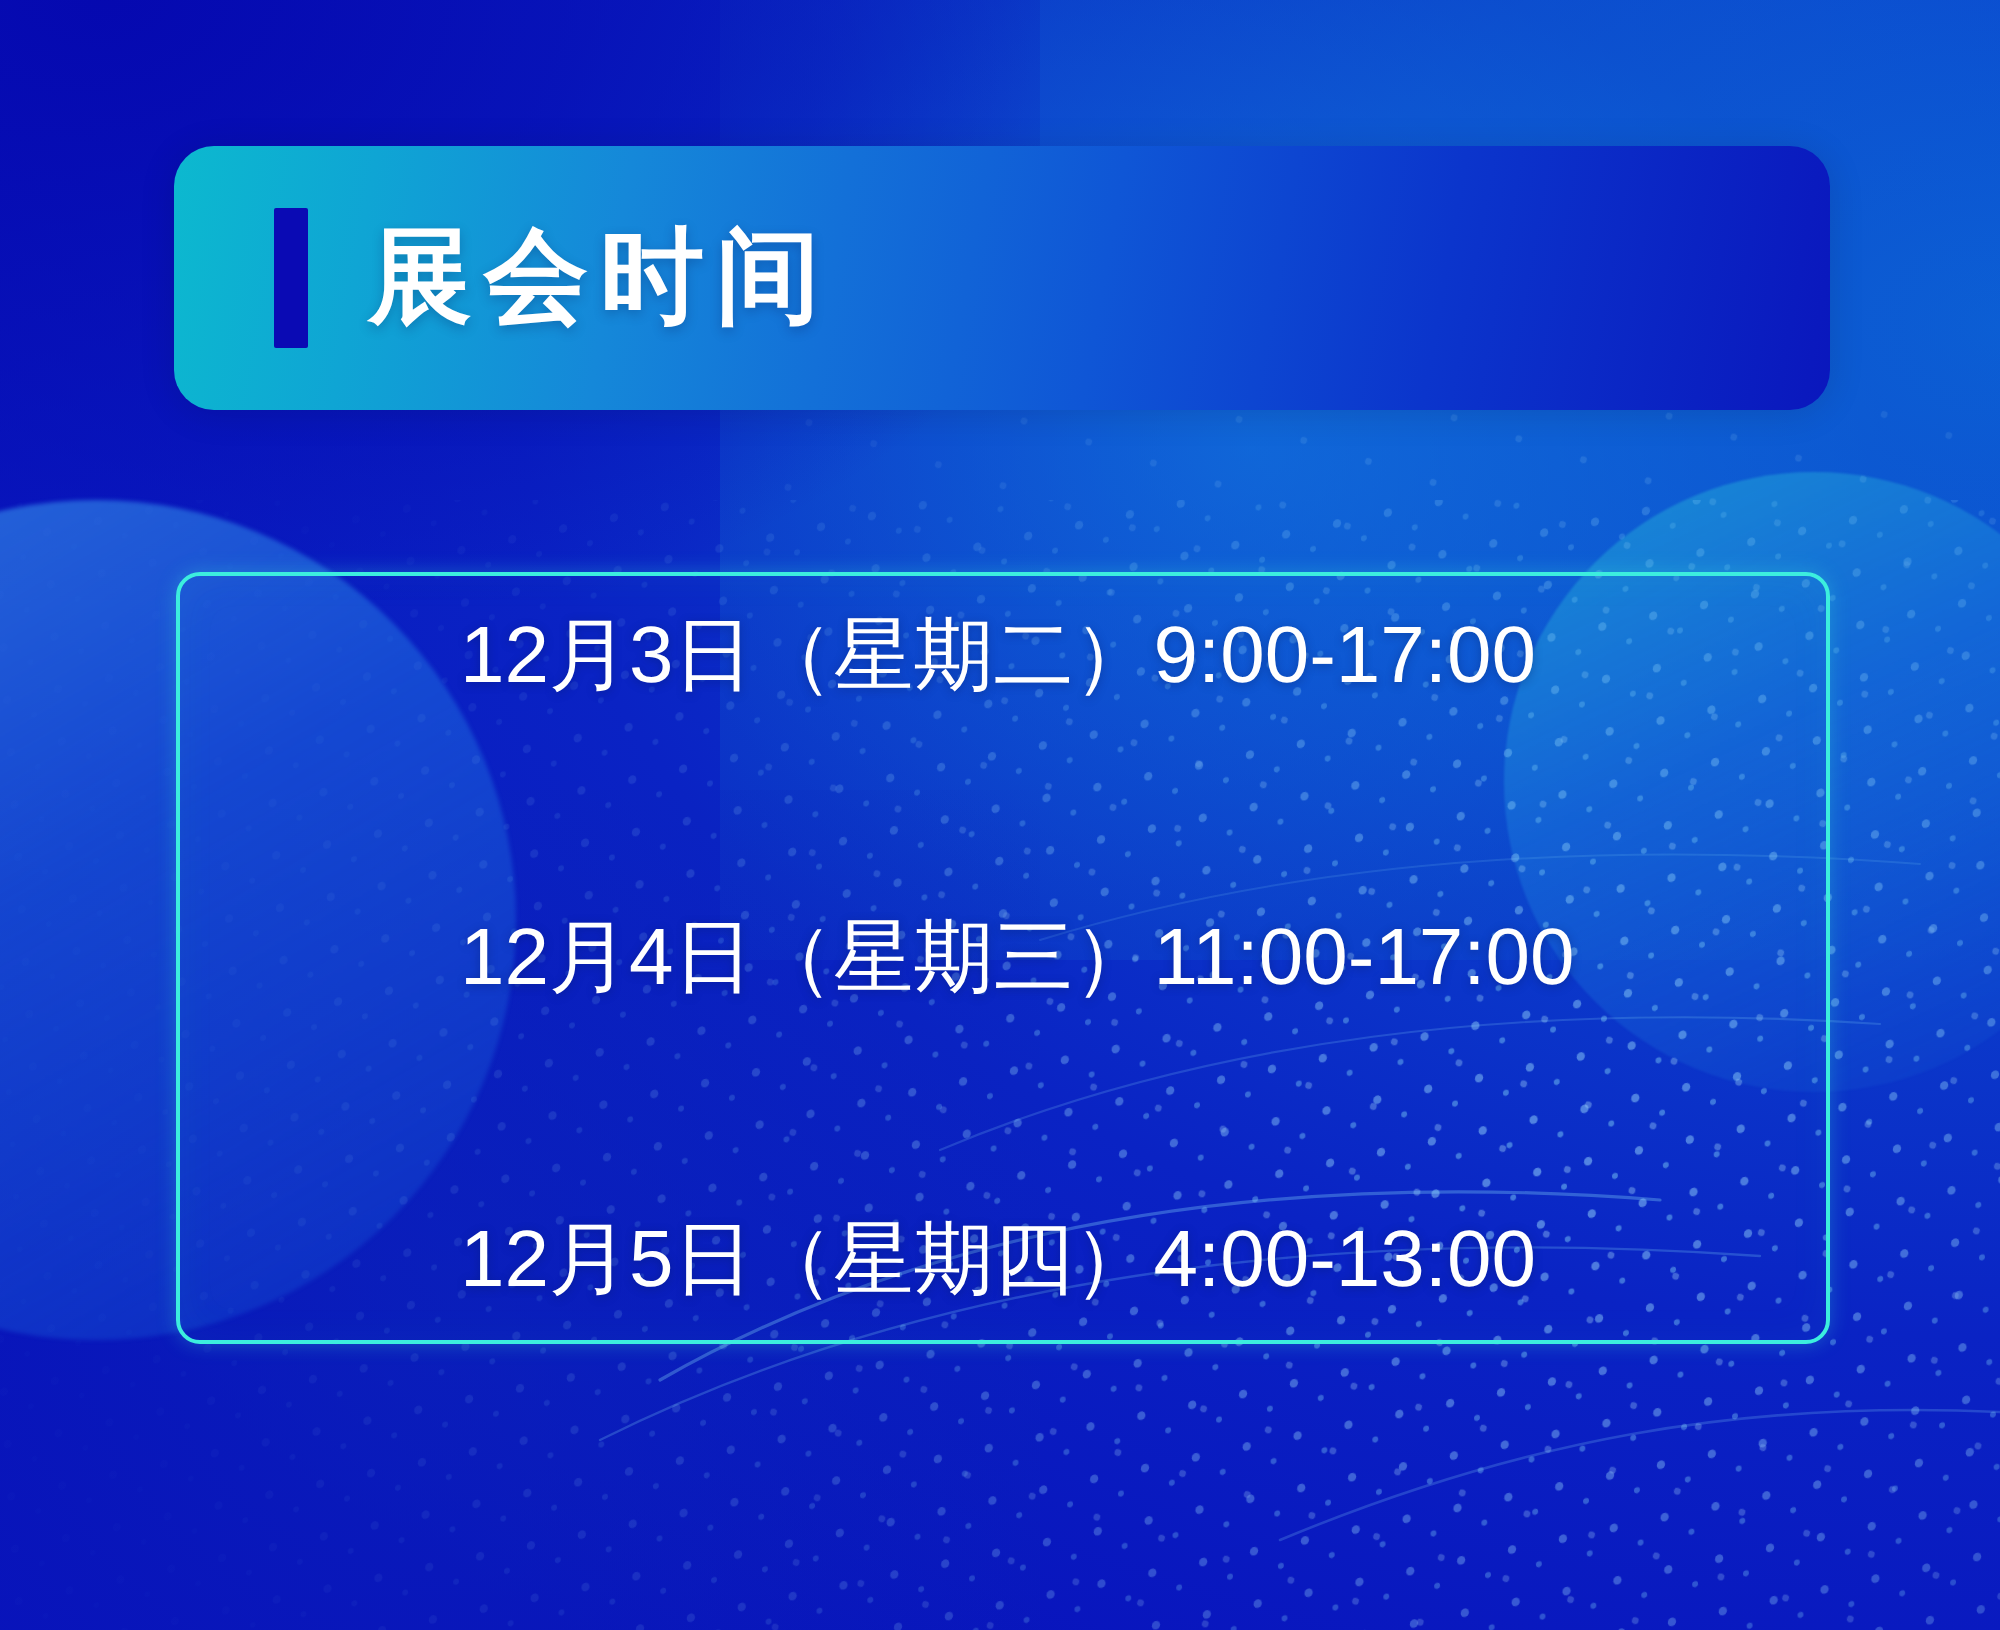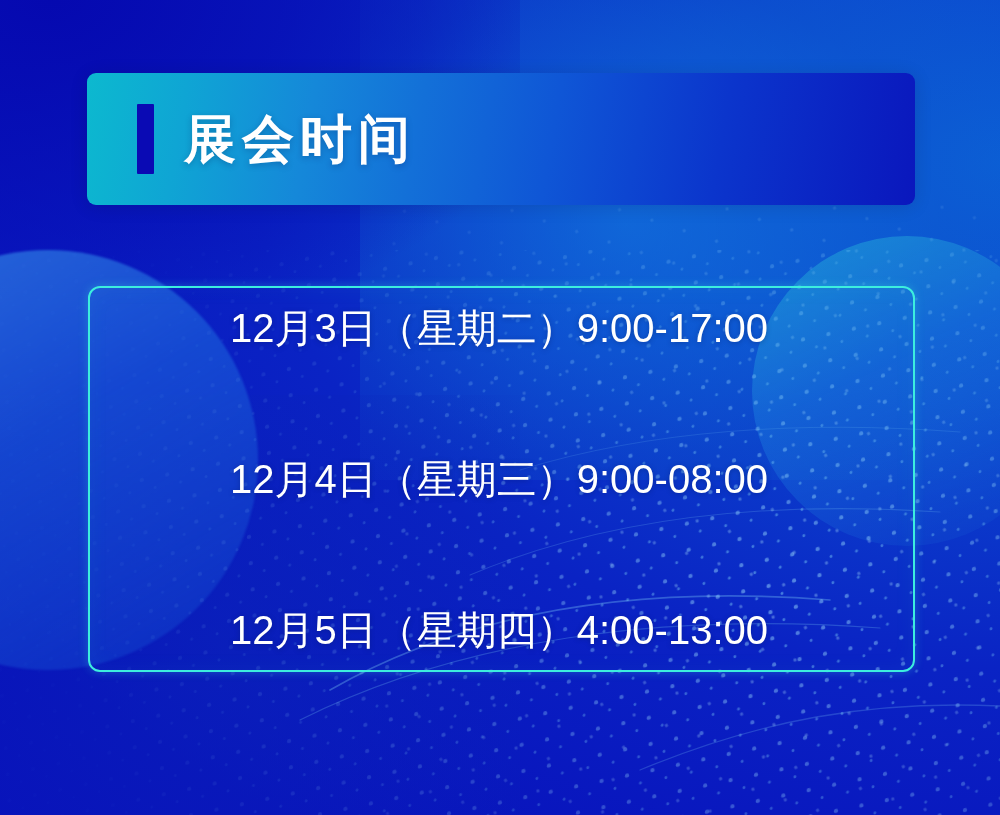--- a/index.html
+++ b/index.html
@@ -66,21 +66,21 @@
   .dots svg { display:block; width:100%; height:100%; }
 
   .streaks { position:absolute; inset:0; pointer-events:none; }
   .streaks svg { display:block; width:100%; height:100%; }
 
   
   .banner {
     position:absolute;
     left:87px; top:73px;
     width:828px; height:132px;
-    border-radius:9px;
+    border-radius:20px;
     background:linear-gradient(100deg,
        #0cb9cf 0%,
        #0fa5d4 12%,
        #1588d9 27%,
        #1370d8 40%,
        #0f56d6 56%,
        #0b35cc 76%,
        #0a17bd 100%);
     display:flex;
     align-items:center;
@@ -178,17 +178,17 @@
     </svg>
   </div>
 
   <div class="banner">
     <div class="banner-accent"></div>
     <div class="banner-title">展会时间</div>
   </div>
 
   <div class="card">
     <div class="date-line">12月3日（星期二）9:00-17:00</div>
-    <div class="date-line">12月4日（星期三）9:00-08:00</div>
+    <div class="date-line">12月4日（星期三）11:00-17:00</div>
     <div class="date-line">12月5日（星期四）4:00-13:00</div>
   </div>
 
 </div>
 
 </body></html>

